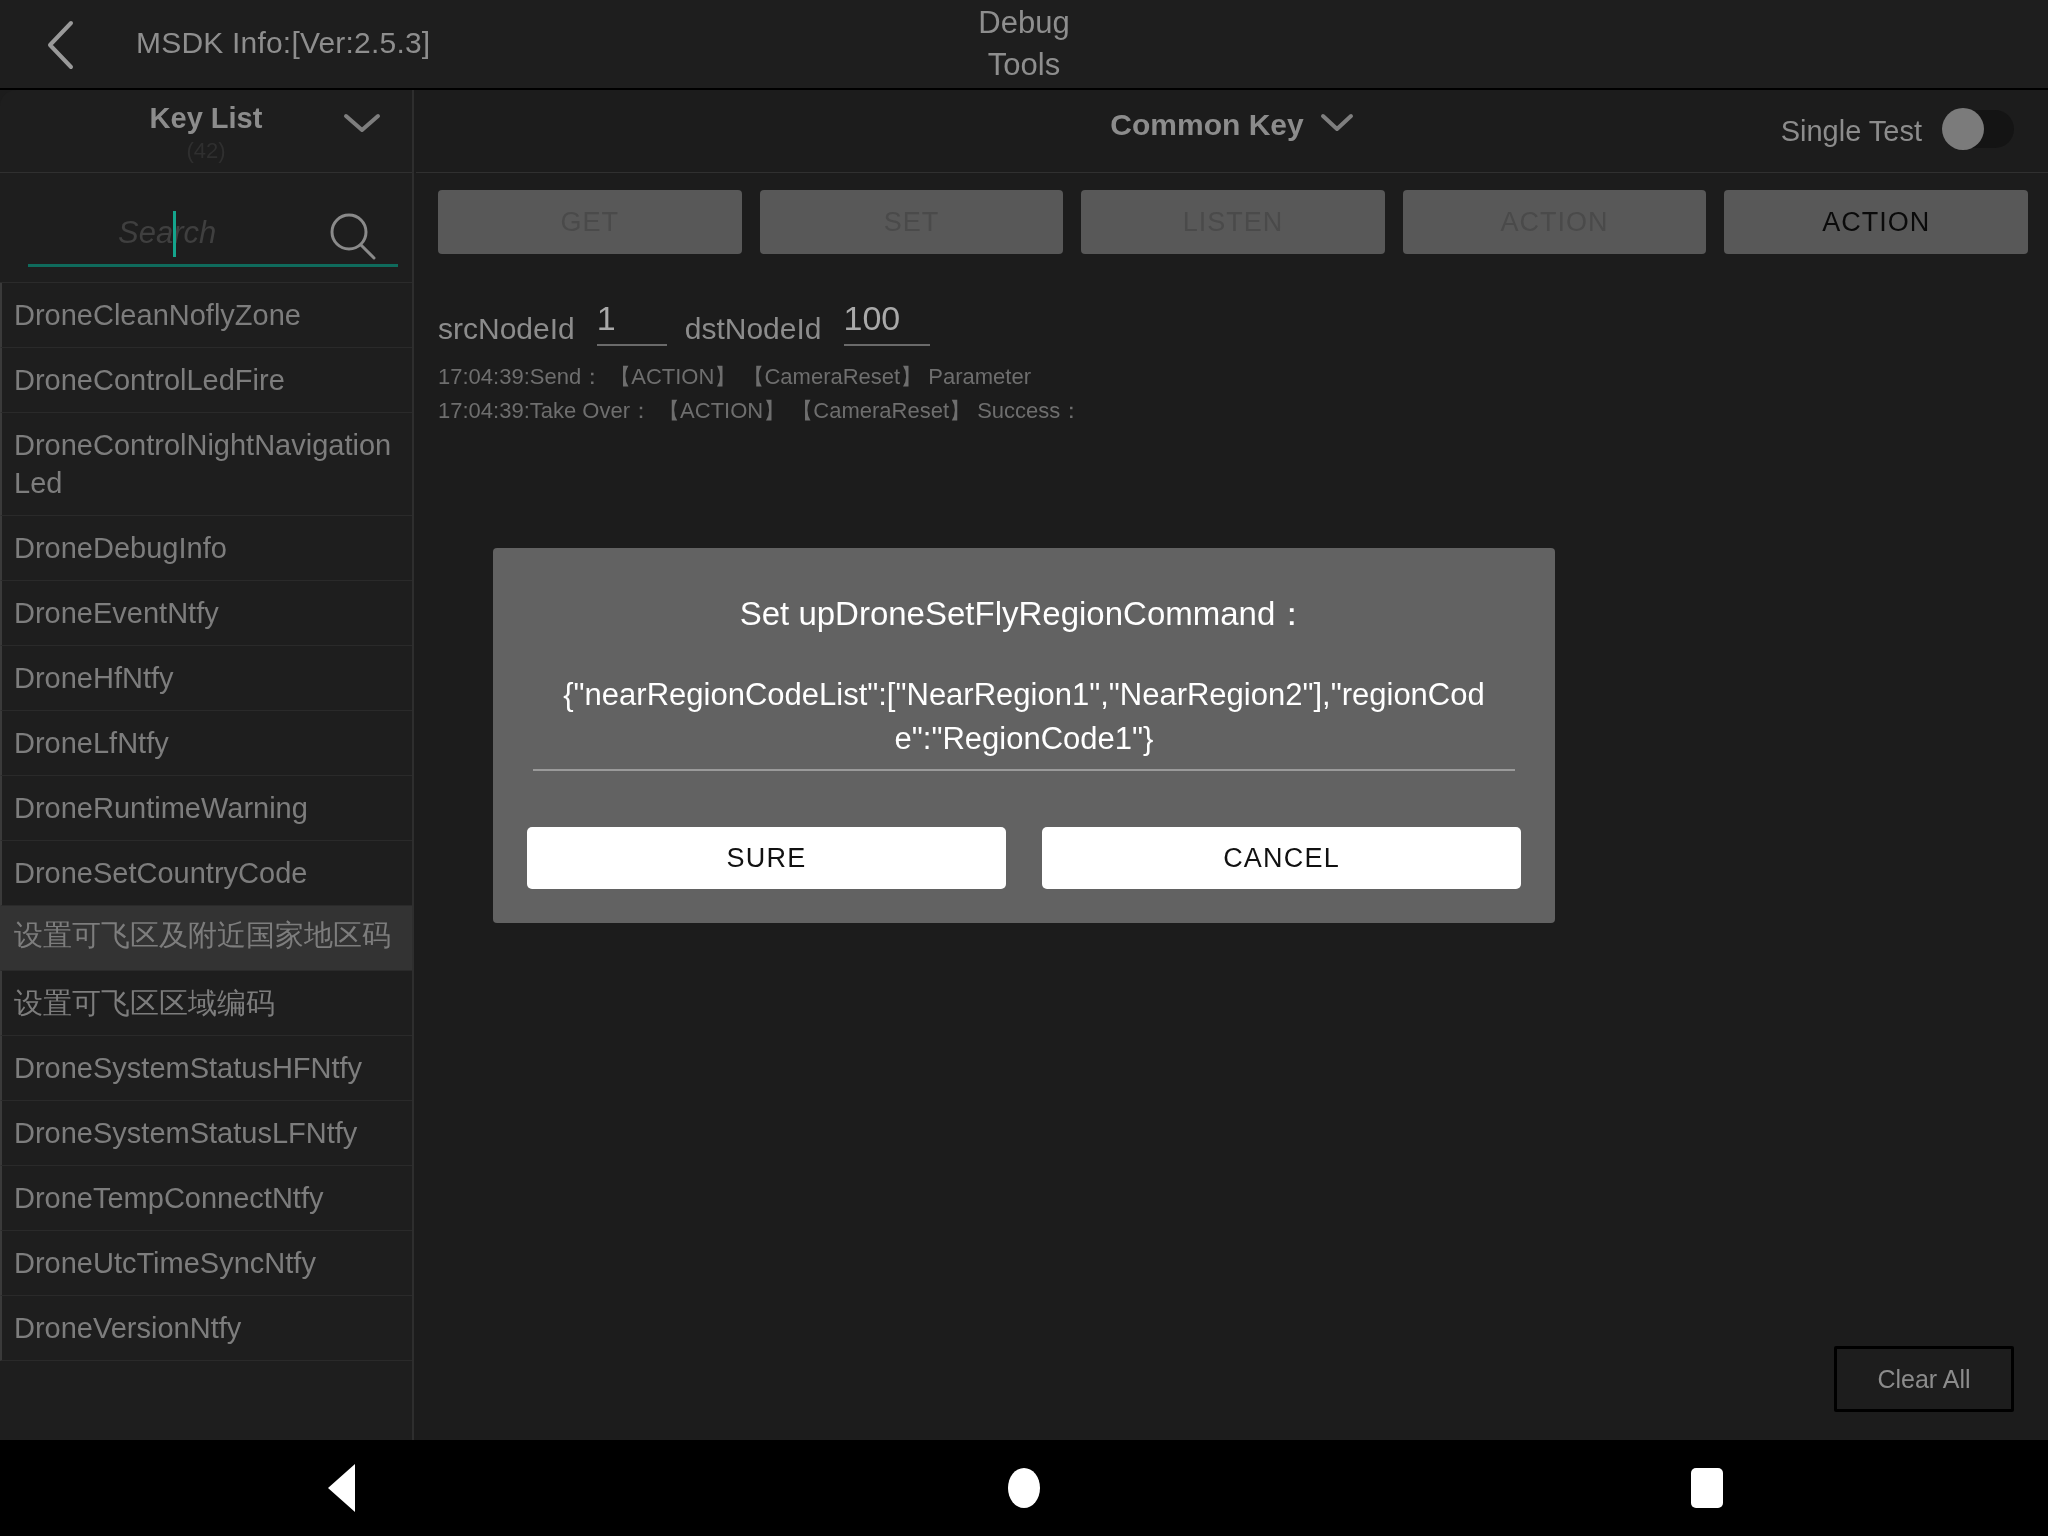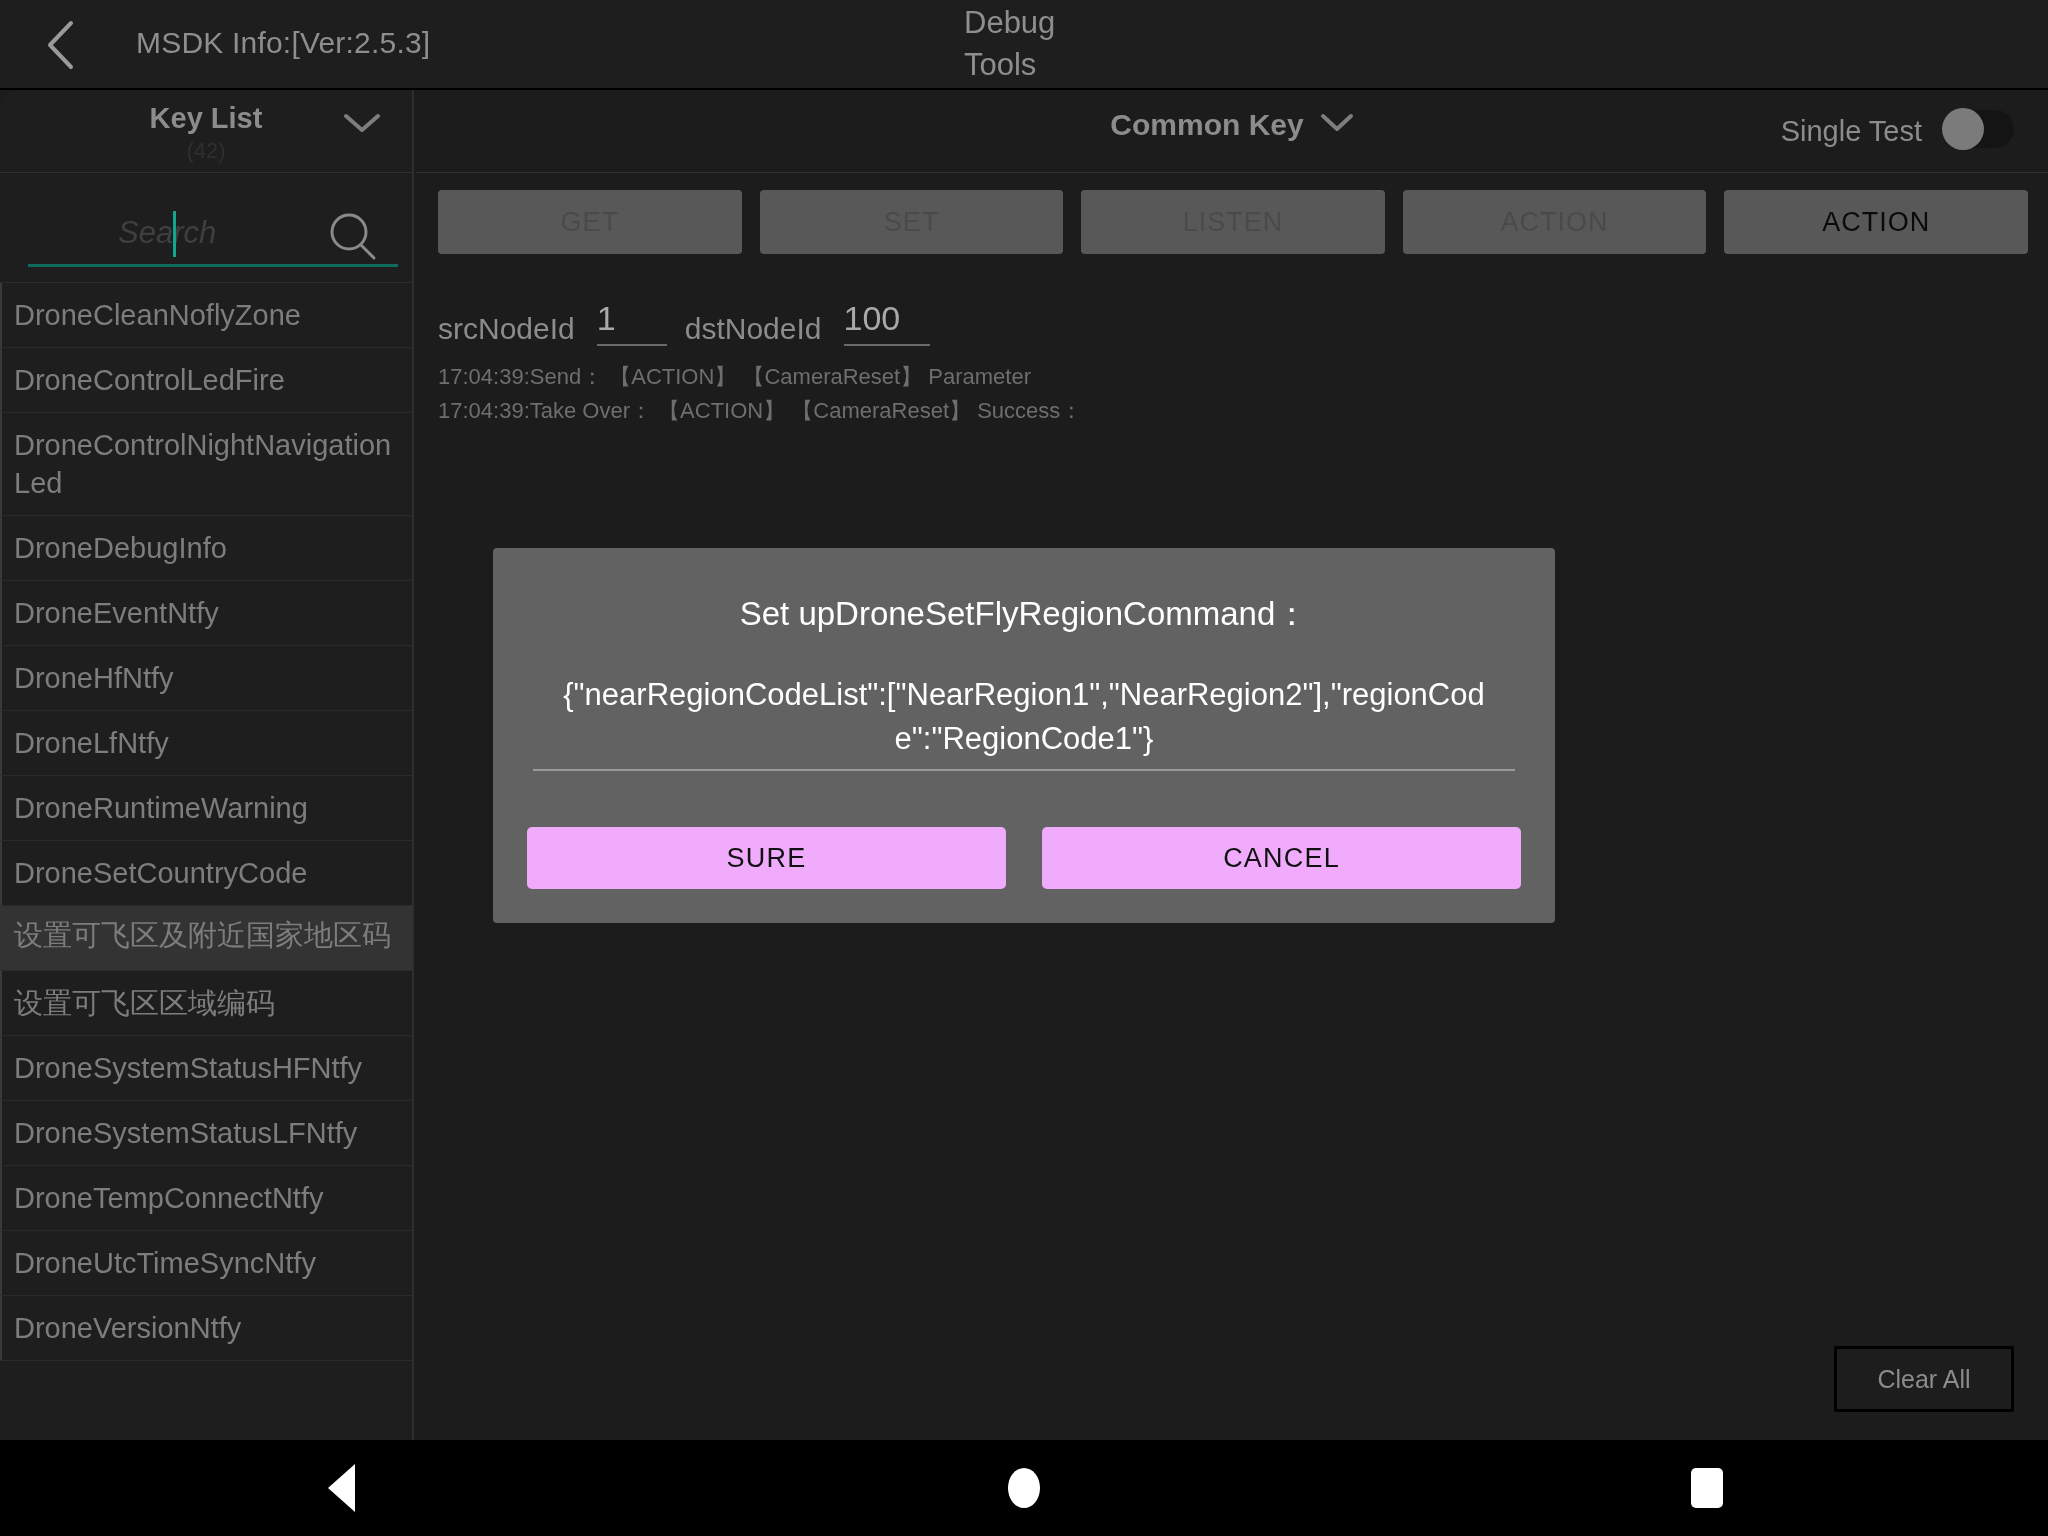--- a/index.html
+++ b/index.html
@@ -30,21 +30,21 @@
   }
   .back-btn svg { display: block; }
   .msdk-info {
     position: absolute; left: 136px; top: 26px;
     font-size: 30px; color: #8e8e8e; letter-spacing: .2px;
     white-space: nowrap;
     text-align: center;
   }
   .debug-title {
     position: absolute; left: 0; right: 0; top: 2px;
-    text-align: left;
+    text-align: center;
     font-size: 31px; color: #8e8e8e;
     line-height: 42px;
     width: 120px; margin: 0 auto;
   }
 
   
   .body-split {
     position: absolute; left: 0; top: 90px;
     width: 2048px; height: 1350px;
     background: #1c1c1c;
@@ -263,21 +263,21 @@
     cursor: text;
   }
   .dialog-buttons {
     margin-top: 56px;
     display: flex;
     gap: 36px;
   }
   .dialog-btn {
     flex: 1;
     height: 62px;
-    background: #f0abfc;
+    background: #ffffff;
     border: none;
     border-radius: 5px;
     font-family: "Liberation Sans", sans-serif;
     font-size: 27px;
     letter-spacing: 1.2px;
     color: #111;
     cursor: pointer;
   }
 
   

